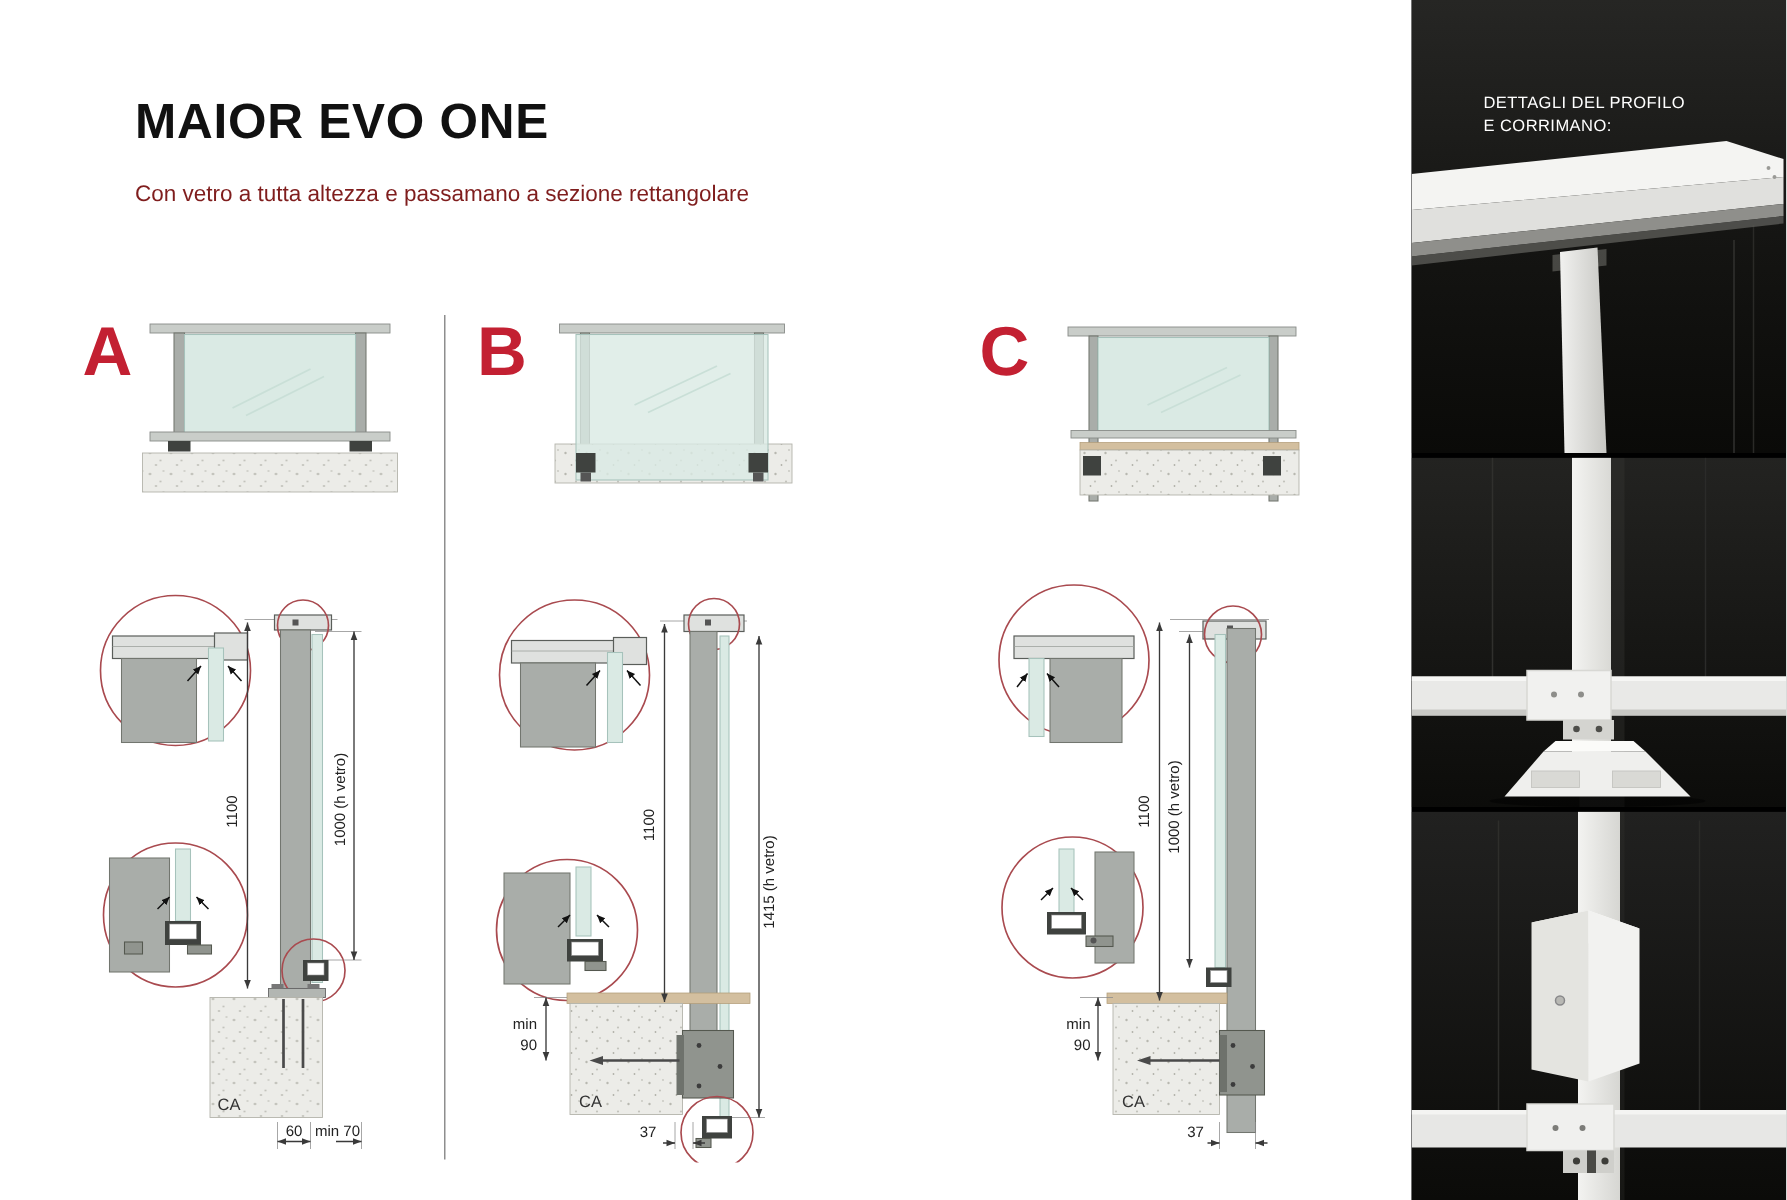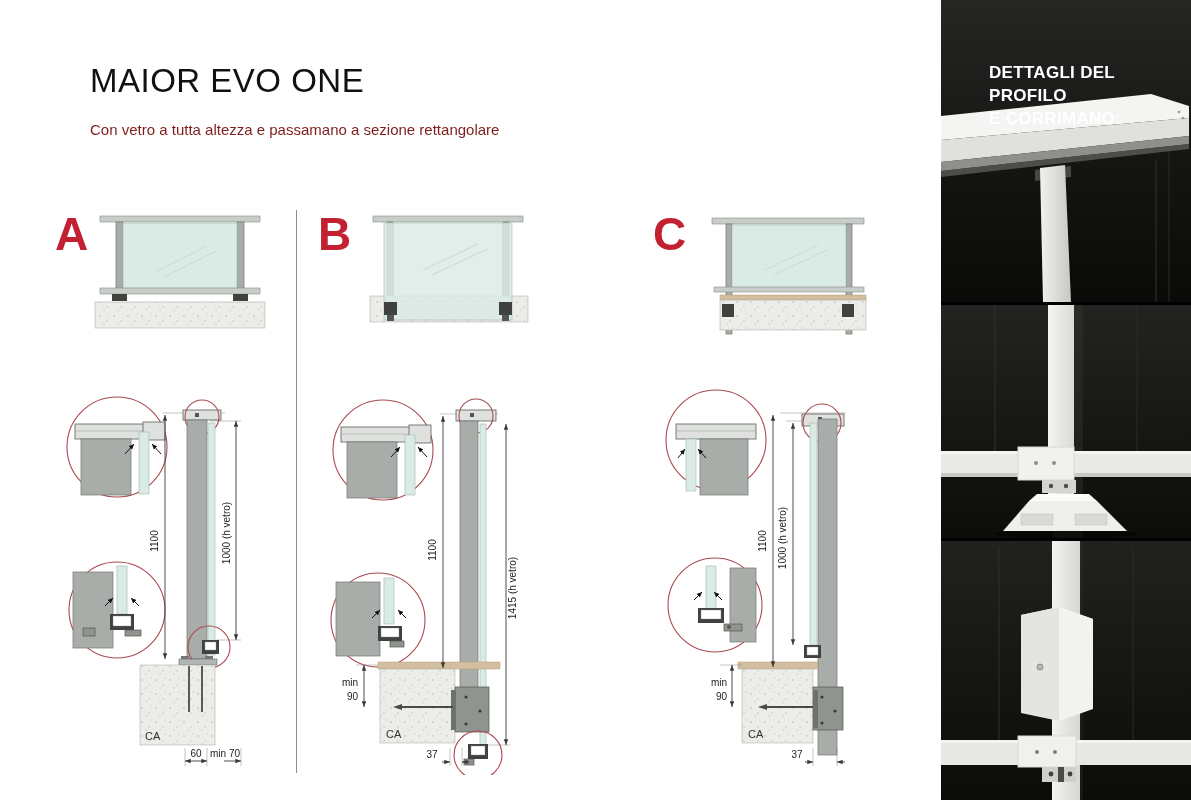--- a/index.html
+++ b/index.html
@@ -1,34 +1,34 @@
 <!DOCTYPE html>
 <html><head>
 <meta charset="utf-8">
 <title>MAIOR EVO ONE</title>
 <style>
   html,body{margin:0;padding:0;background:#fff;}
   .page{position:relative;width:1191px;height:800px;background:#fff;overflow:hidden;
         font-family:"Liberation Sans",sans-serif;}
-  .page-title{position:absolute;left:90px;top:62px;margin:0;font-size:33px;font-weight:400;
+  .page-title{position:absolute;left:90px;top:62px;margin:0;font-size:33px;font-weight:700;
         letter-spacing:.5px;color:#111;}
   .page-subtitle{position:absolute;left:90px;top:121px;margin:0;font-size:15px;color:#7f1d1d;}
   .col{position:absolute;top:200px;}
   .colA{left:55px;width:240px;height:575px;}
   .colB{left:318px;width:242px;height:575px;}
   .colC{left:650px;width:242px;height:575px;}
   .divider{position:absolute;left:296px;top:210px;width:1px;height:563px;background:#8e8e8e;}
   
   .side{position:absolute;left:941px;top:0;width:250px;height:800px;background:#000;}
   .photo{position:absolute;left:0;width:250px;overflow:hidden;}
   .p1{top:0;height:302px;}
   .p2{top:305px;height:233px;}
   .p3{top:541px;height:259px;}
-  .panel-title{position:absolute;left:48px;top:62px;width:180px;color:#fff;font-size:17px;
-        font-weight:bold;letter-spacing:.3px;line-height:1.35;}
+  .panel-title{position:absolute;left:48px;top:62px;width:180px;color:#fff;font-size:11px;
+        font-weight:normal;letter-spacing:.3px;line-height:1.35;}
   
   svg{display:block;}
   .letter{font-family:"Liberation Sans",sans-serif;font-size:46px;font-weight:bold;fill:#c32032;}
   .glass{fill:#daeae4;stroke:#a6c2bb;stroke-width:.7;}
   .post{fill:#a9ada9;stroke:#72766f;stroke-width:.7;}
   .rail{fill:#c9cdc9;stroke:#888c88;stroke-width:.6;}
   .dark{fill:#3f423f;}
   .hw{fill:#90948e;stroke:#54584f;stroke-width:.7;}
   .prof{fill:#dfe1df;stroke:#5a5e5a;stroke-width:.8;}
   .conc{stroke:#b4b4ac;stroke-width:.6;}

